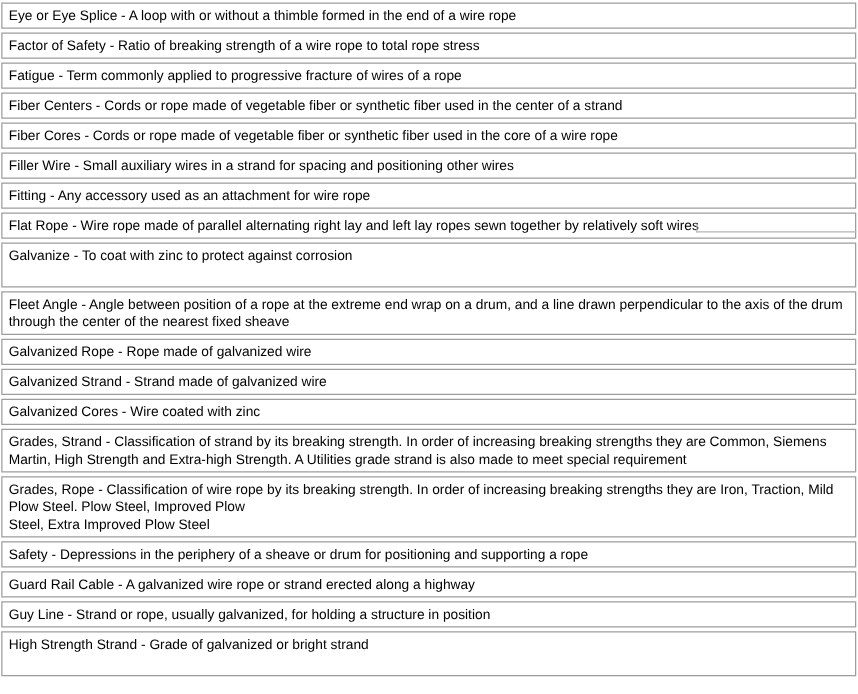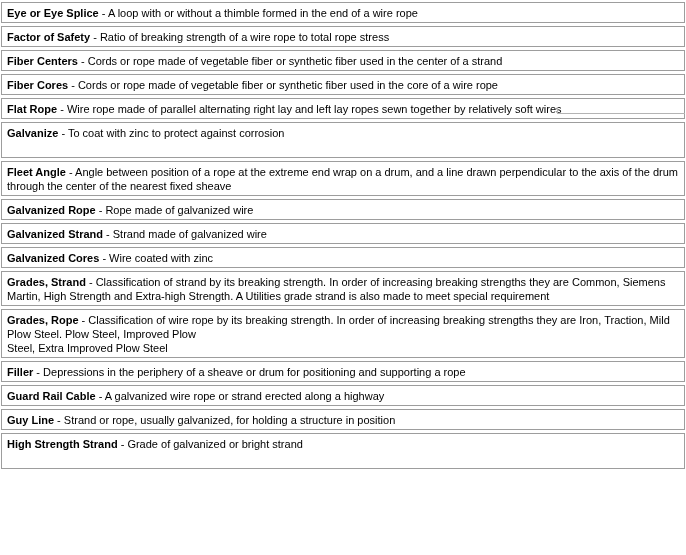--- a/index.html
+++ b/index.html
@@ -24,21 +24,21 @@
     border: 1px solid #9d9d9d;
     background: #ffffff;
     padding: 3px 6px 2px 5px;
     margin-bottom: 3px;
     line-height: 14px;
   }
   .row.tall {
     min-height: 36px;
   }
   .term {
-    font-weight: bold;
+    font-weight: normal;
   }
   .def {
     white-space: pre-line;
     margin-top: 16px;
   }
   .cell-artifact {
     position: absolute;
     right: -1px;
     bottom: 4px;
     width: 127px;
@@ -53,25 +53,37 @@
 <div class="glossary">
     <div class="row">
     <span class="term">Eye or Eye Splice</span><span class="sep"> - </span><span class="def">A loop with or without a thimble formed in the end of a wire rope</span>
     
   </div>
     <div class="row">
     <span class="term">Factor of Safety</span><span class="sep"> - </span><span class="def">Ratio of breaking strength of a wire rope to total rope stress</span>
     
   </div>
     <div class="row">
+    <span class="term">Fatigue</span><span class="sep"> - </span><span class="def">Term commonly applied to progressive fracture of wires of a rope</span>
+    
+  </div>
+    <div class="row">
     <span class="term">Fiber Centers</span><span class="sep"> - </span><span class="def">Cords or rope made of vegetable fiber or synthetic fiber used in the center of a strand</span>
     
   </div>
     <div class="row">
     <span class="term">Fiber Cores</span><span class="sep"> - </span><span class="def">Cords or rope made of vegetable fiber or synthetic fiber used in the core of a wire rope</span>
+    
+  </div>
+    <div class="row">
+    <span class="term">Filler Wire</span><span class="sep"> - </span><span class="def">Small auxiliary wires in a strand for spacing and positioning other wires</span>
+    
+  </div>
+    <div class="row">
+    <span class="term">Fitting</span><span class="sep"> - </span><span class="def">Any accessory used as an attachment for wire rope</span>
     
   </div>
     <div class="row">
     <span class="term">Flat Rope</span><span class="sep"> - </span><span class="def">Wire rope made of parallel alternating right lay and left lay ropes sewn together by relatively soft wires</span>
     <span class="cell-artifact"></span>
   </div>
     <div class="row tall">
     <span class="term">Galvanize</span><span class="sep"> - </span><span class="def">To coat with zinc to protect against corrosion</span>
     
   </div>
@@ -94,21 +106,21 @@
     <div class="row">
     <span class="term">Grades, Strand</span><span class="sep"> - </span><span class="def">Classification of strand by its breaking strength. In order of increasing breaking strengths they are Common, Siemens Martin, High Strength and Extra-high Strength. A Utilities grade strand is also made to meet special requirement</span>
     
   </div>
     <div class="row">
     <span class="term">Grades, Rope</span><span class="sep"> - </span><span class="def">Classification of wire rope by its breaking strength. In order of increasing breaking strengths they are Iron, Traction, Mild Plow Steel. Plow Steel, Improved Plow
 Steel, Extra Improved Plow Steel</span>
     
   </div>
     <div class="row">
-    <span class="term">Filler</span><span class="sep"> - </span><span class="def">Depressions in the periphery of a sheave or drum for positioning and supporting a rope</span>
+    <span class="term">Safety</span><span class="sep"> - </span><span class="def">Depressions in the periphery of a sheave or drum for positioning and supporting a rope</span>
     
   </div>
     <div class="row">
     <span class="term">Guard Rail Cable</span><span class="sep"> - </span><span class="def">A galvanized wire rope or strand erected along a highway</span>
     
   </div>
     <div class="row">
     <span class="term">Guy Line</span><span class="sep"> - </span><span class="def">Strand or rope, usually galvanized, for holding a structure in position</span>
     
   </div>

